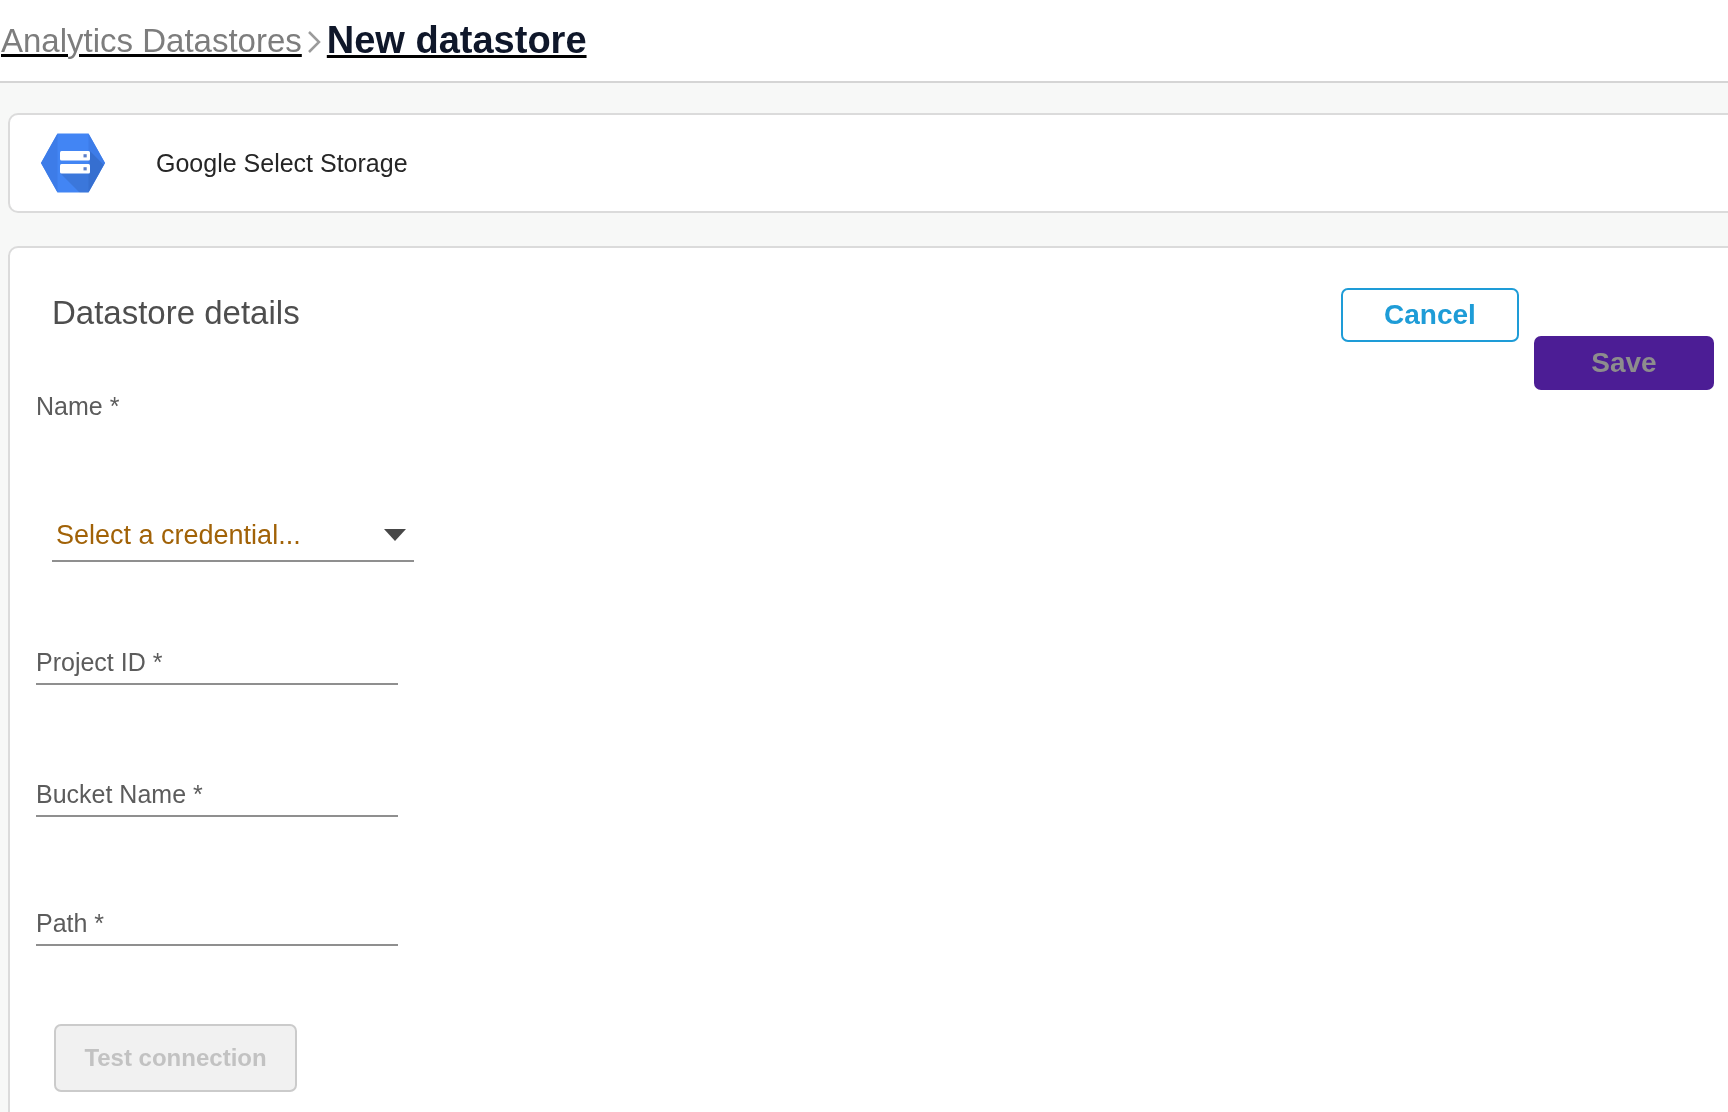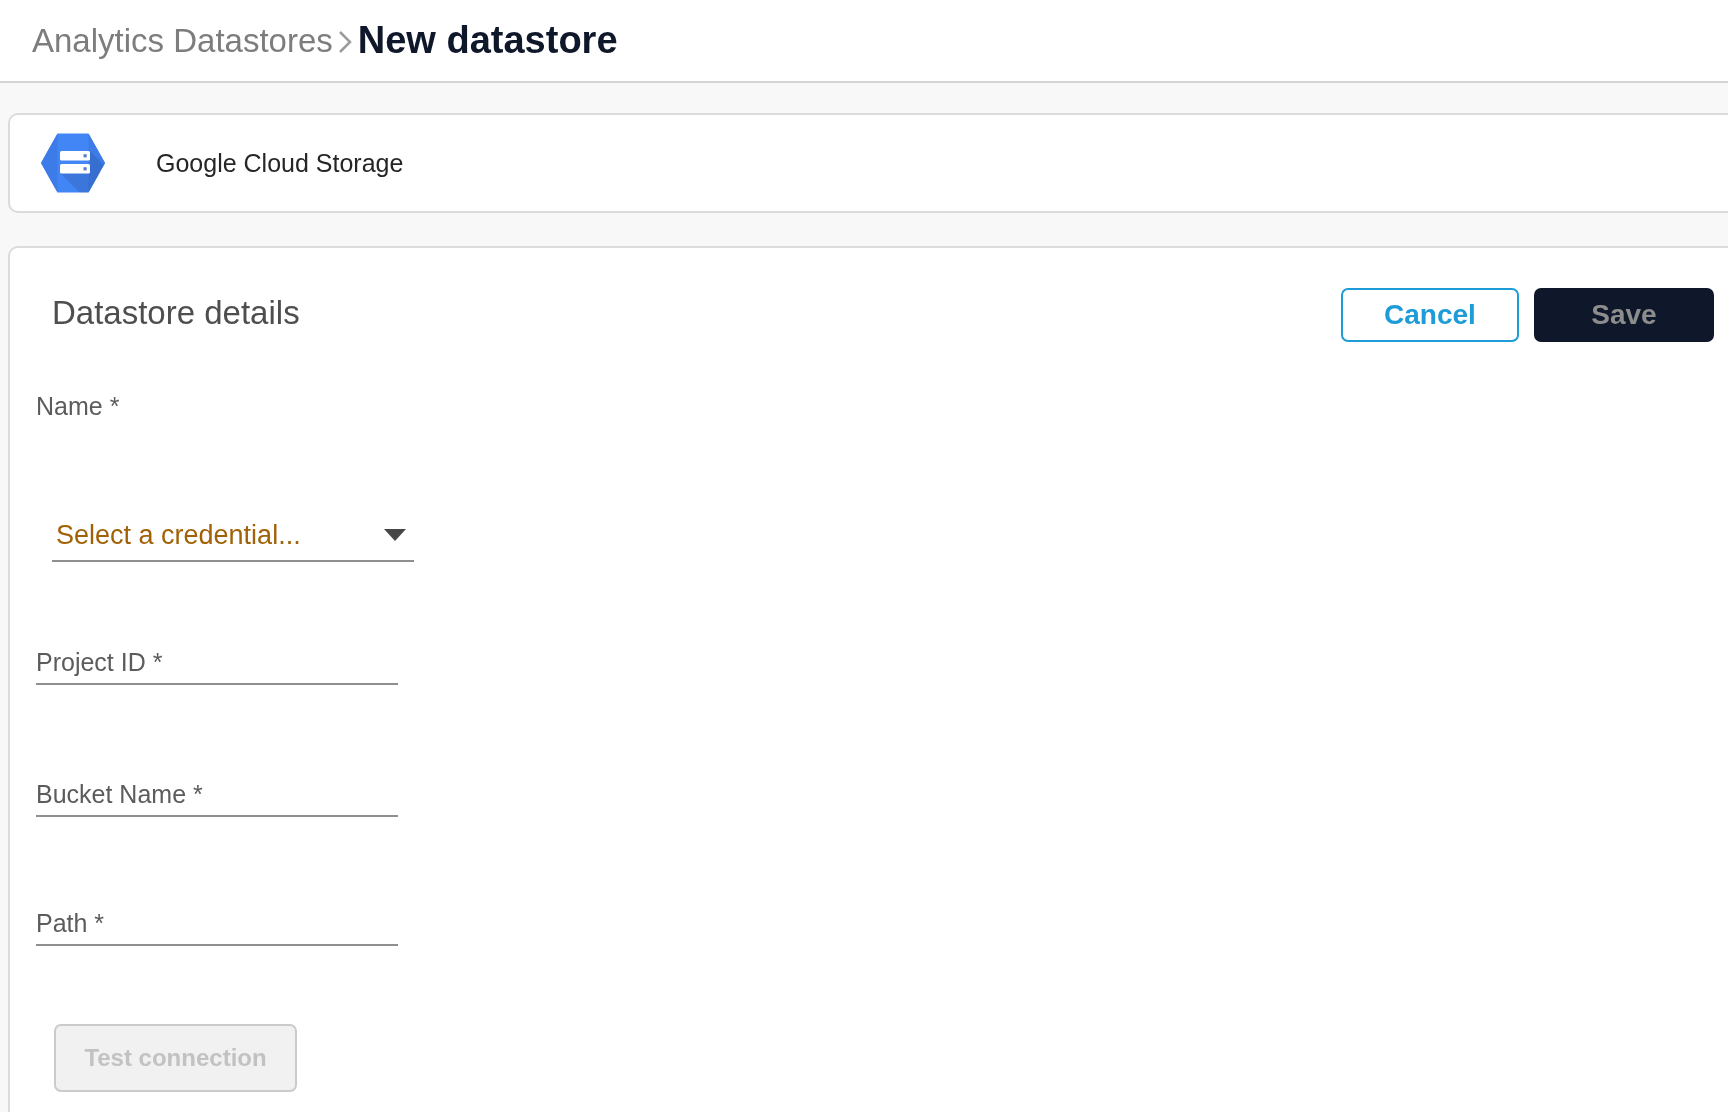--- a/index.html
+++ b/index.html
@@ -11,22 +11,22 @@
   }
 
   
   .header {
     position: absolute; left: 0; top: 0;
     width: 1728px; height: 83px;
     background: #ffffff;
     border-bottom: 2px solid #d5d5d5;
   }
   .breadcrumb {
-    position: absolute; left: 32px; top: 0; height: 81px;
-    display: flex; align-items: center; gap: 4px;
+    position: absolute; left: 1px; top: 0; height: 81px;
+    display: flex; align-items: center; gap: 4px; text-decoration: underline;
   }
   .crumb-parent {
     font-size: 33px; color: #7d7d7d; font-weight: 400;
     cursor: pointer; white-space: nowrap;
   }
   .crumb-chevron { display: flex; align-items: center; margin-top: 2px; }
   .crumb-current {
     font-size: 38px; color: #0f172a; font-weight: 700; white-space: nowrap;
   }
 
@@ -62,24 +62,25 @@
     font-family: "Liberation Sans", sans-serif;
   }
   .btn-cancel {
     left: 1331px; width: 178px;
     background: #ffffff;
     border: 2px solid #1e9cd7;
     color: #1e9cd7;
   }
   .btn-save {
     left: 1524px; width: 180px;
-    background: #0f172a;
+    background: #4c1d95;
     border: none;
     color: #8d8d8d;
     cursor: default;
+    margin-top: 48px;
   }
 
   
   .field {
     position: absolute; left: 26px; width: 362px;
   }
   .field input {
     width: 100%; height: 100%;
     border: none; outline: none; background: transparent;
     font-family: "Liberation Sans", sans-serif;
@@ -146,21 +147,21 @@
     <polygon points="1,33 17.5,3.5 17.5,62.5" fill="#3d7ce8"></polygon>
     <polygon points="65,33 48.5,3.5 48.5,62.5" fill="#3d7ce8"></polygon>
     <g clip-path="url(#hexclip)">
       <polygon points="20,43 50,43 50,21 92,63 92,92 41,64" fill="rgba(0,0,0,0.10)"></polygon>
     </g>
     <rect x="20" y="21" width="30" height="9.5" rx="1.5" fill="#ffffff"></rect>
     <rect x="20" y="34" width="30" height="9.5" rx="1.5" fill="#ffffff"></rect>
     <rect x="43.5" y="24.2" width="3.2" height="3.2" fill="#5c7fc9"></rect>
     <rect x="43.5" y="37.2" width="3.2" height="3.2" fill="#5c7fc9"></rect>
   </svg>
-  <div class="connector-title">Google Cloud Storage</div>
+  <div class="connector-title">Google Select Storage</div>
 </div>
 
 <div class="card details-card">
 
   <div class="details-heading">Datastore details</div>
 
   <div class="btn btn-cancel">Cancel</div>
 
   <div class="btn btn-save">Save</div>
 

